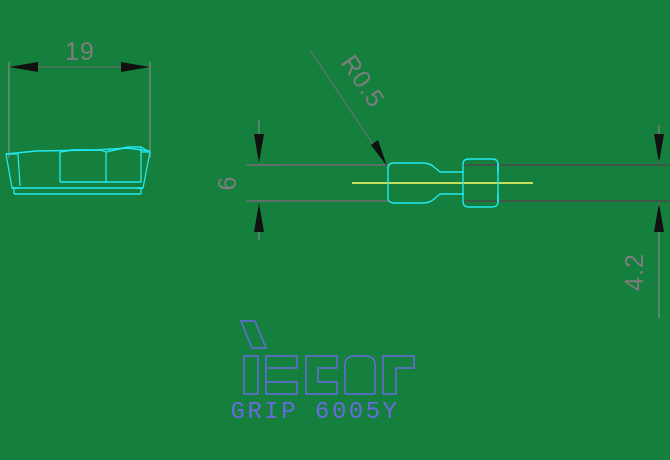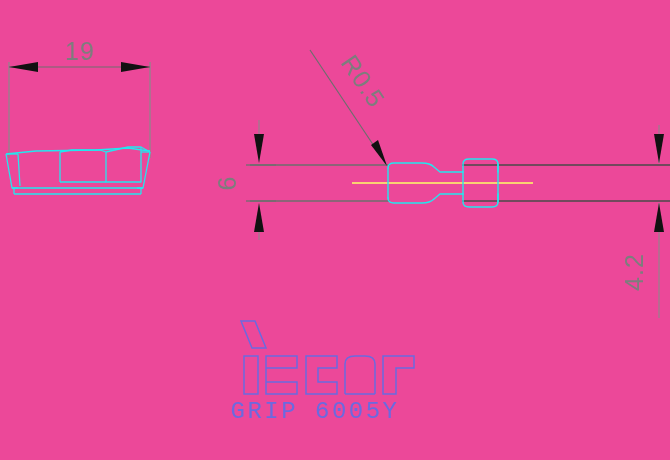--- a/index.html
+++ b/index.html
@@ -7,21 +7,21 @@
     padding: 0;
     background: #ffffff;
   }
   body {
     font-family: "Liberation Sans", sans-serif;
   }
   #canvas {
     position: relative;
     width: 670px;
     height: 460px;
-    background: #ec4899;
+    background: #15803d;
     overflow: hidden;
   }
   svg.drawing {
     position: absolute;
     left: 0;
     top: 0;
     width: 670px;
     height: 460px;
     display: block;
   }

